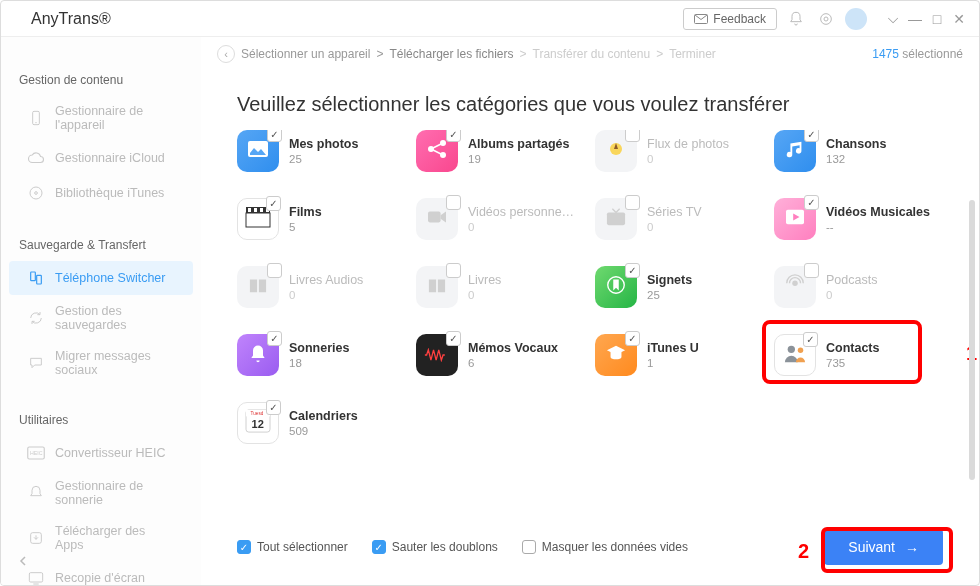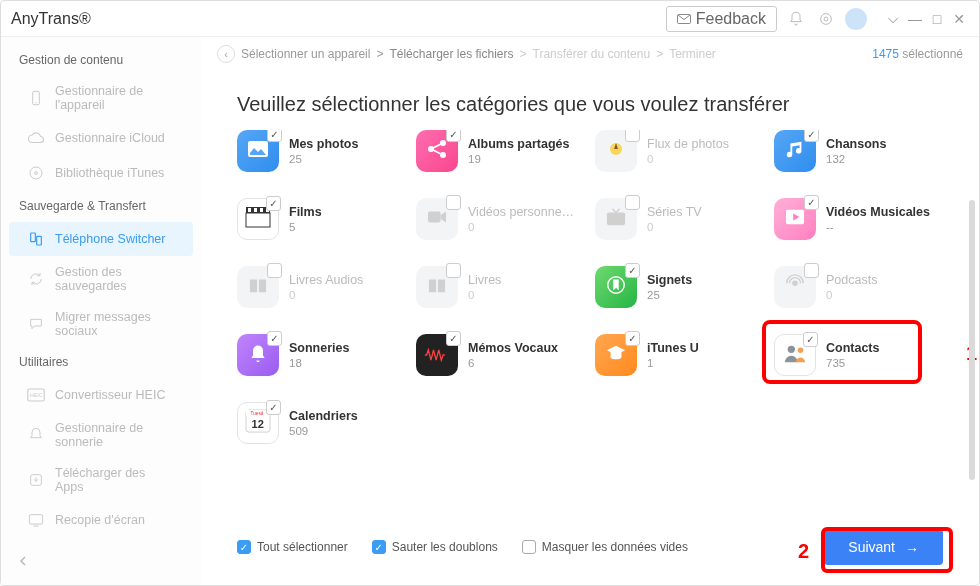--- a/index.html
+++ b/index.html
@@ -1,27 +1,27 @@
 <!DOCTYPE html>
 <html><head>
 <meta charset="utf-8">
 <style>
   * { box-sizing: border-box; margin: 0; padding: 0; font-family: "Segoe UI", Arial, sans-serif; }
   body { width: 980px; height: 586px; background: #fff; border: 1px solid #ddd; border-radius: 4px; position: relative; overflow: hidden; }
   .topbar { height: 36px; display: flex; align-items: center; padding: 0 10px; border-bottom: 1px solid #eee; }
-  .brand { font-size: 16px; color: #333; font-weight: 500; }
+  .brand { font-size: 16px; color: #333; font-weight: 500; margin-left: 20px; }
   .topbar-right { margin-left: auto; display: flex; align-items: center; gap: 8px; }
-  .feedback-btn { display: flex; align-items: center; gap: 5px; border: 1px solid #ccc; border-radius: 3px; padding: 3px 10px; font-size: 16px; color: #666; cursor: pointer; }
+  .feedback-btn { display: flex; align-items: center; gap: 5px; border: 1px solid #ccc; border-radius: 3px; padding: 3px 10px; font-size: 12px; color: #666; cursor: pointer; }
   .icon-btn { width: 22px; height: 22px; display: flex; align-items: center; justify-content: center; color: #aaa; cursor: pointer; }
   .avatar { width: 22px; height: 22px; background: #cde4f8; border-radius: 50%; }
   .win-btns { display: flex; gap: 2px; margin-left: 8px; }
   .win-btn { width: 20px; height: 20px; display: flex; align-items: center; justify-content: center; color: #999; cursor: pointer; font-size: 14px; }
   .app-body { display: flex; height: calc(100% - 36px); }
   .sidebar { width: 200px; padding-top: 8px; background: #fdfdfd; border-right: 0; position: relative; }
-  .sidebar-section { font-size: 12px; color: #666; padding: 8px 18px; font-weight: 500; }
+  .sidebar-section { font-size: 12px; color: #666; padding: 8px 18px; font-weight: 500; margin-top: 20px; }
   .sidebar-item { display: flex; align-items: center; gap: 10px; padding: 8px 18px; font-size: 12.5px; color: #bbb; cursor: pointer; border-radius: 4px; margin: 1px 8px; }
   .sidebar-item.active { background: #e8f4fe; color: #3a9cf3; }
   .sidebar-item.active .side-icon { color: #3a9cf3; }
   .side-icon { width: 18px; height: 18px; display: flex; align-items: center; justify-content: center; color: #ccc; flex-shrink:0; }
   .collapse-btn { position: absolute; bottom: 10px; left: 12px; color: #bbb; cursor:pointer; padding:4px; }
   .main { flex: 1; display: flex; flex-direction: column; position:relative; }
   .breadcrumb-row { display: flex; align-items: center; padding: 8px 16px; font-size: 12px; color: #999; gap: 6px; }
   .crumb-back { width:18px; height:18px; border:1px solid #ddd; border-radius:50%; display:flex; align-items:center; justify-content:center; color:#aaa; cursor:pointer; font-size:11px;}
   .crumb-part { cursor: pointer; }
   .crumb-part.current { color: #888; font-weight:500; }

